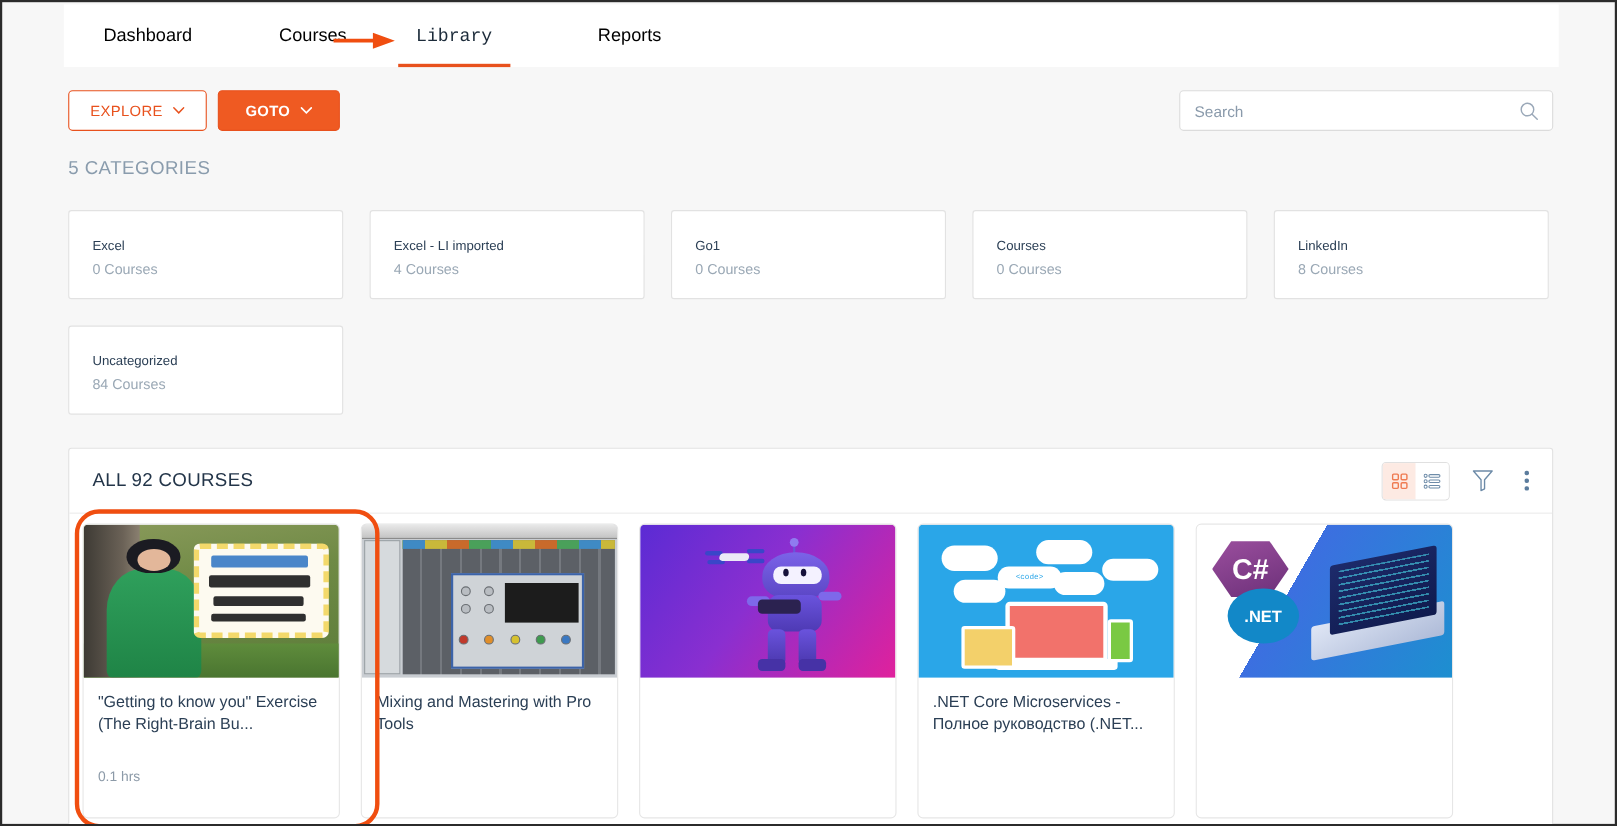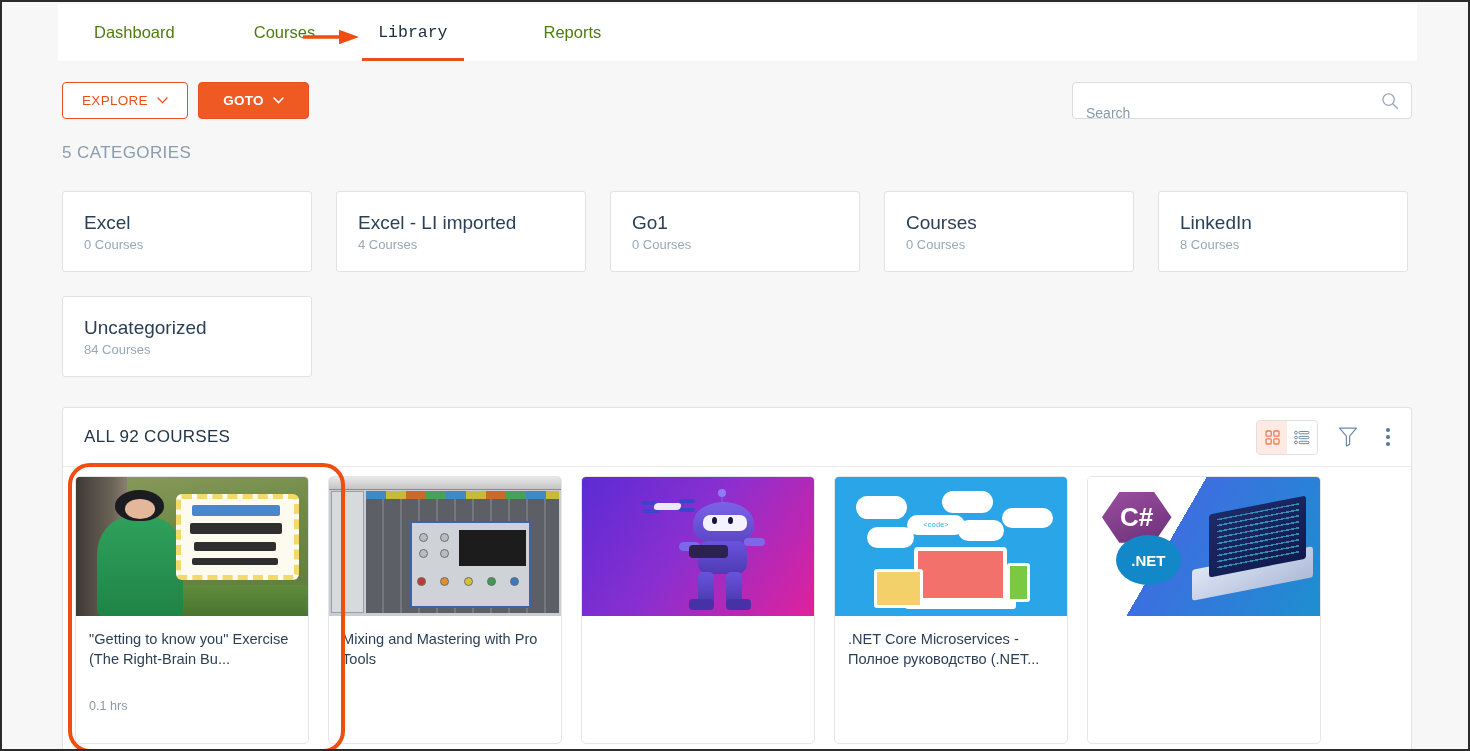--- a/index.html
+++ b/index.html
@@ -24,21 +24,21 @@
     width: 1359px; height: 57px;
     background: #ffffff;
     display: flex;
     align-items: flex-start;
   }
   .nav-tab {
     position: relative;
     height: 57px;
     display: flex; align-items: center;
     font-size: 16.5px;
-    color: #4d7c0f;
+    color: #000000;
     padding: 0 0 0 0;
     cursor: pointer;
     white-space: nowrap;
   }
   .nav-tab.t-dash { margin-left: 36px; }
   .nav-tab.t-courses { margin-left: 79px; }
   .nav-tab.t-library { margin-left: 63px; font-family: Liberation Mono, monospace; }
   .nav-tab.t-reports { margin-left: 96px; }
   .nav-tab.active { color: #1c2b3a; font-weight: 400; }
   .nav-tab.active::after {
@@ -97,21 +97,21 @@
   .searchbox {
     position: absolute;
     left: 1070px; top: 21px;
     width: 340px; height: 37px;
     background: #ffffff;
     border: 1px solid #dcdcdc;
     border-radius: 4px;
   }
   .searchbox input {
     position: absolute;
-    left: 13px; top: 12px;
+    left: 13px; top: 0;
     width: 290px; height: 35px;
     border: none; outline: none;
     background: transparent;
     font-size: 14px;
     color: #0f172a;
     font-family: "Liberation Sans", sans-serif;
   }
   .searchbox input::placeholder { color: #8a9aab; }
   .search-icon {
     position: absolute;
@@ -137,21 +137,21 @@
   }
   .cat-card {
     width: 250px; height: 81px;
     background: #ffffff;
     border: 1px solid #e2e2e2;
     border-radius: 3px;
     padding: 21px 0 0 21px;
     cursor: pointer;
   }
   .cat-name {
-    font-size: 19px;
+    font-size: 12px;
     color: #2b3f55;
     line-height: 20px;
   }
   .cat-count {
     font-size: 13px;
     color: #9aa8b5;
     margin-top: 4px;
   }
 
   

